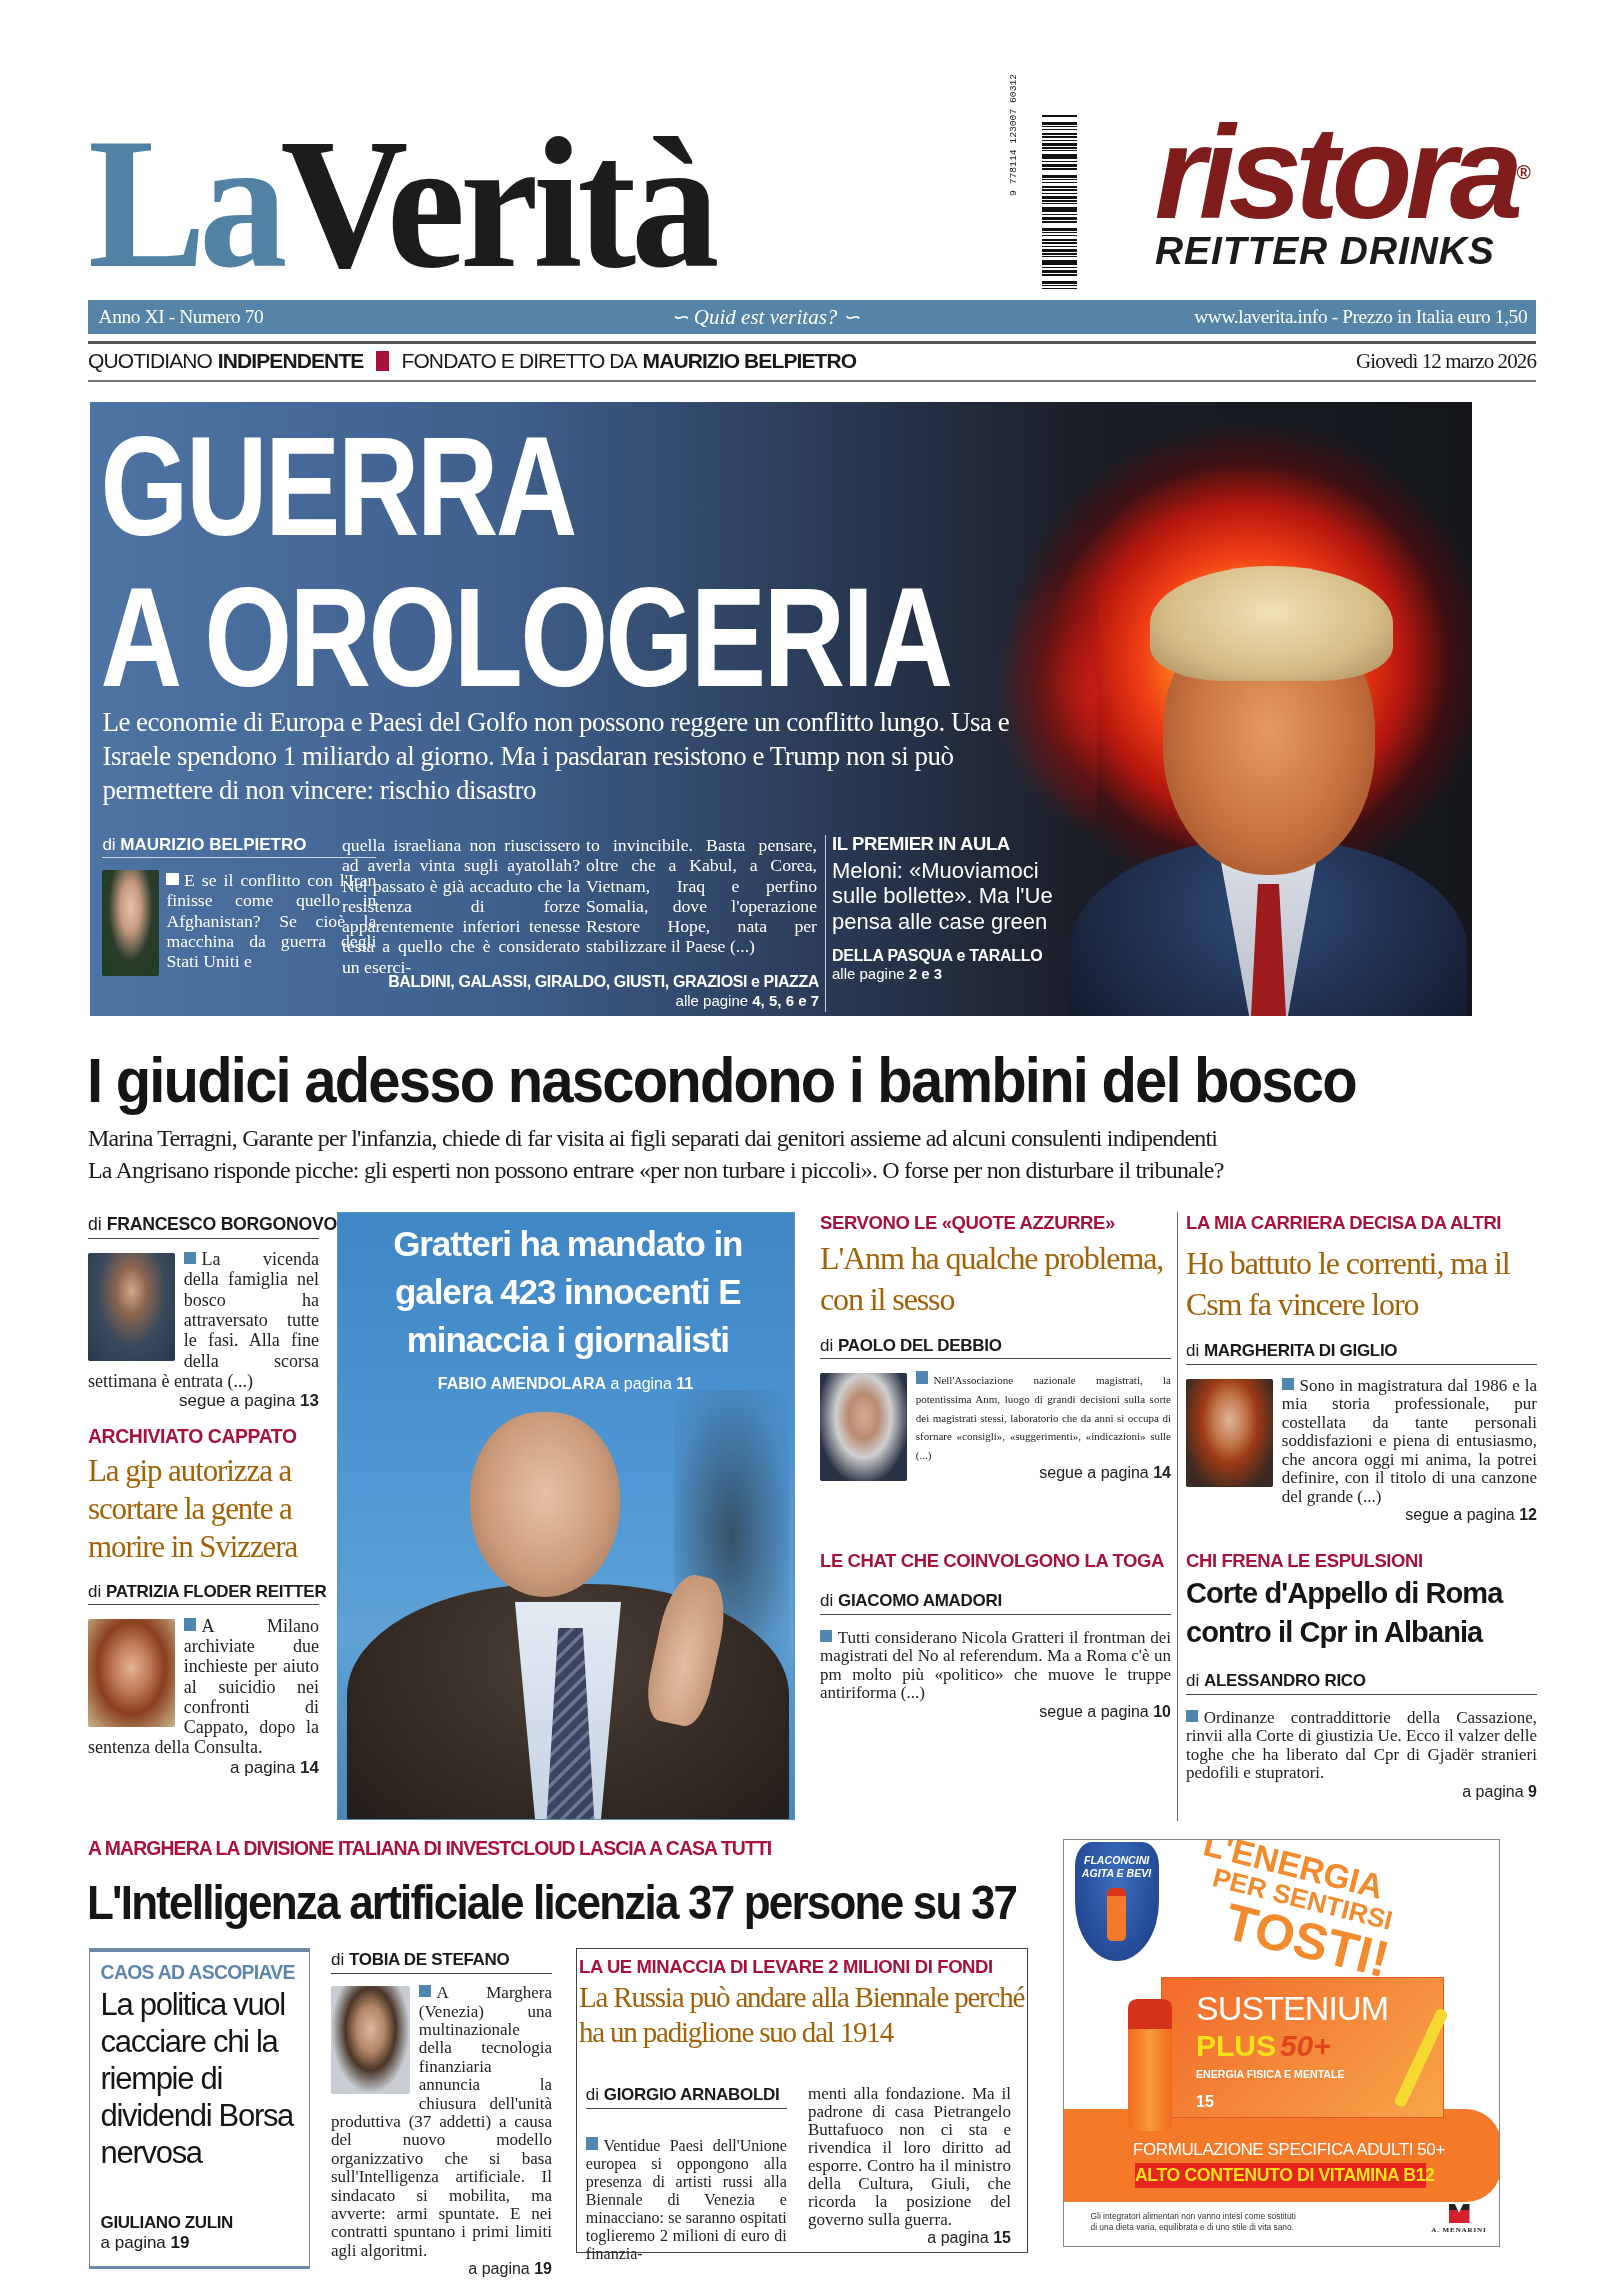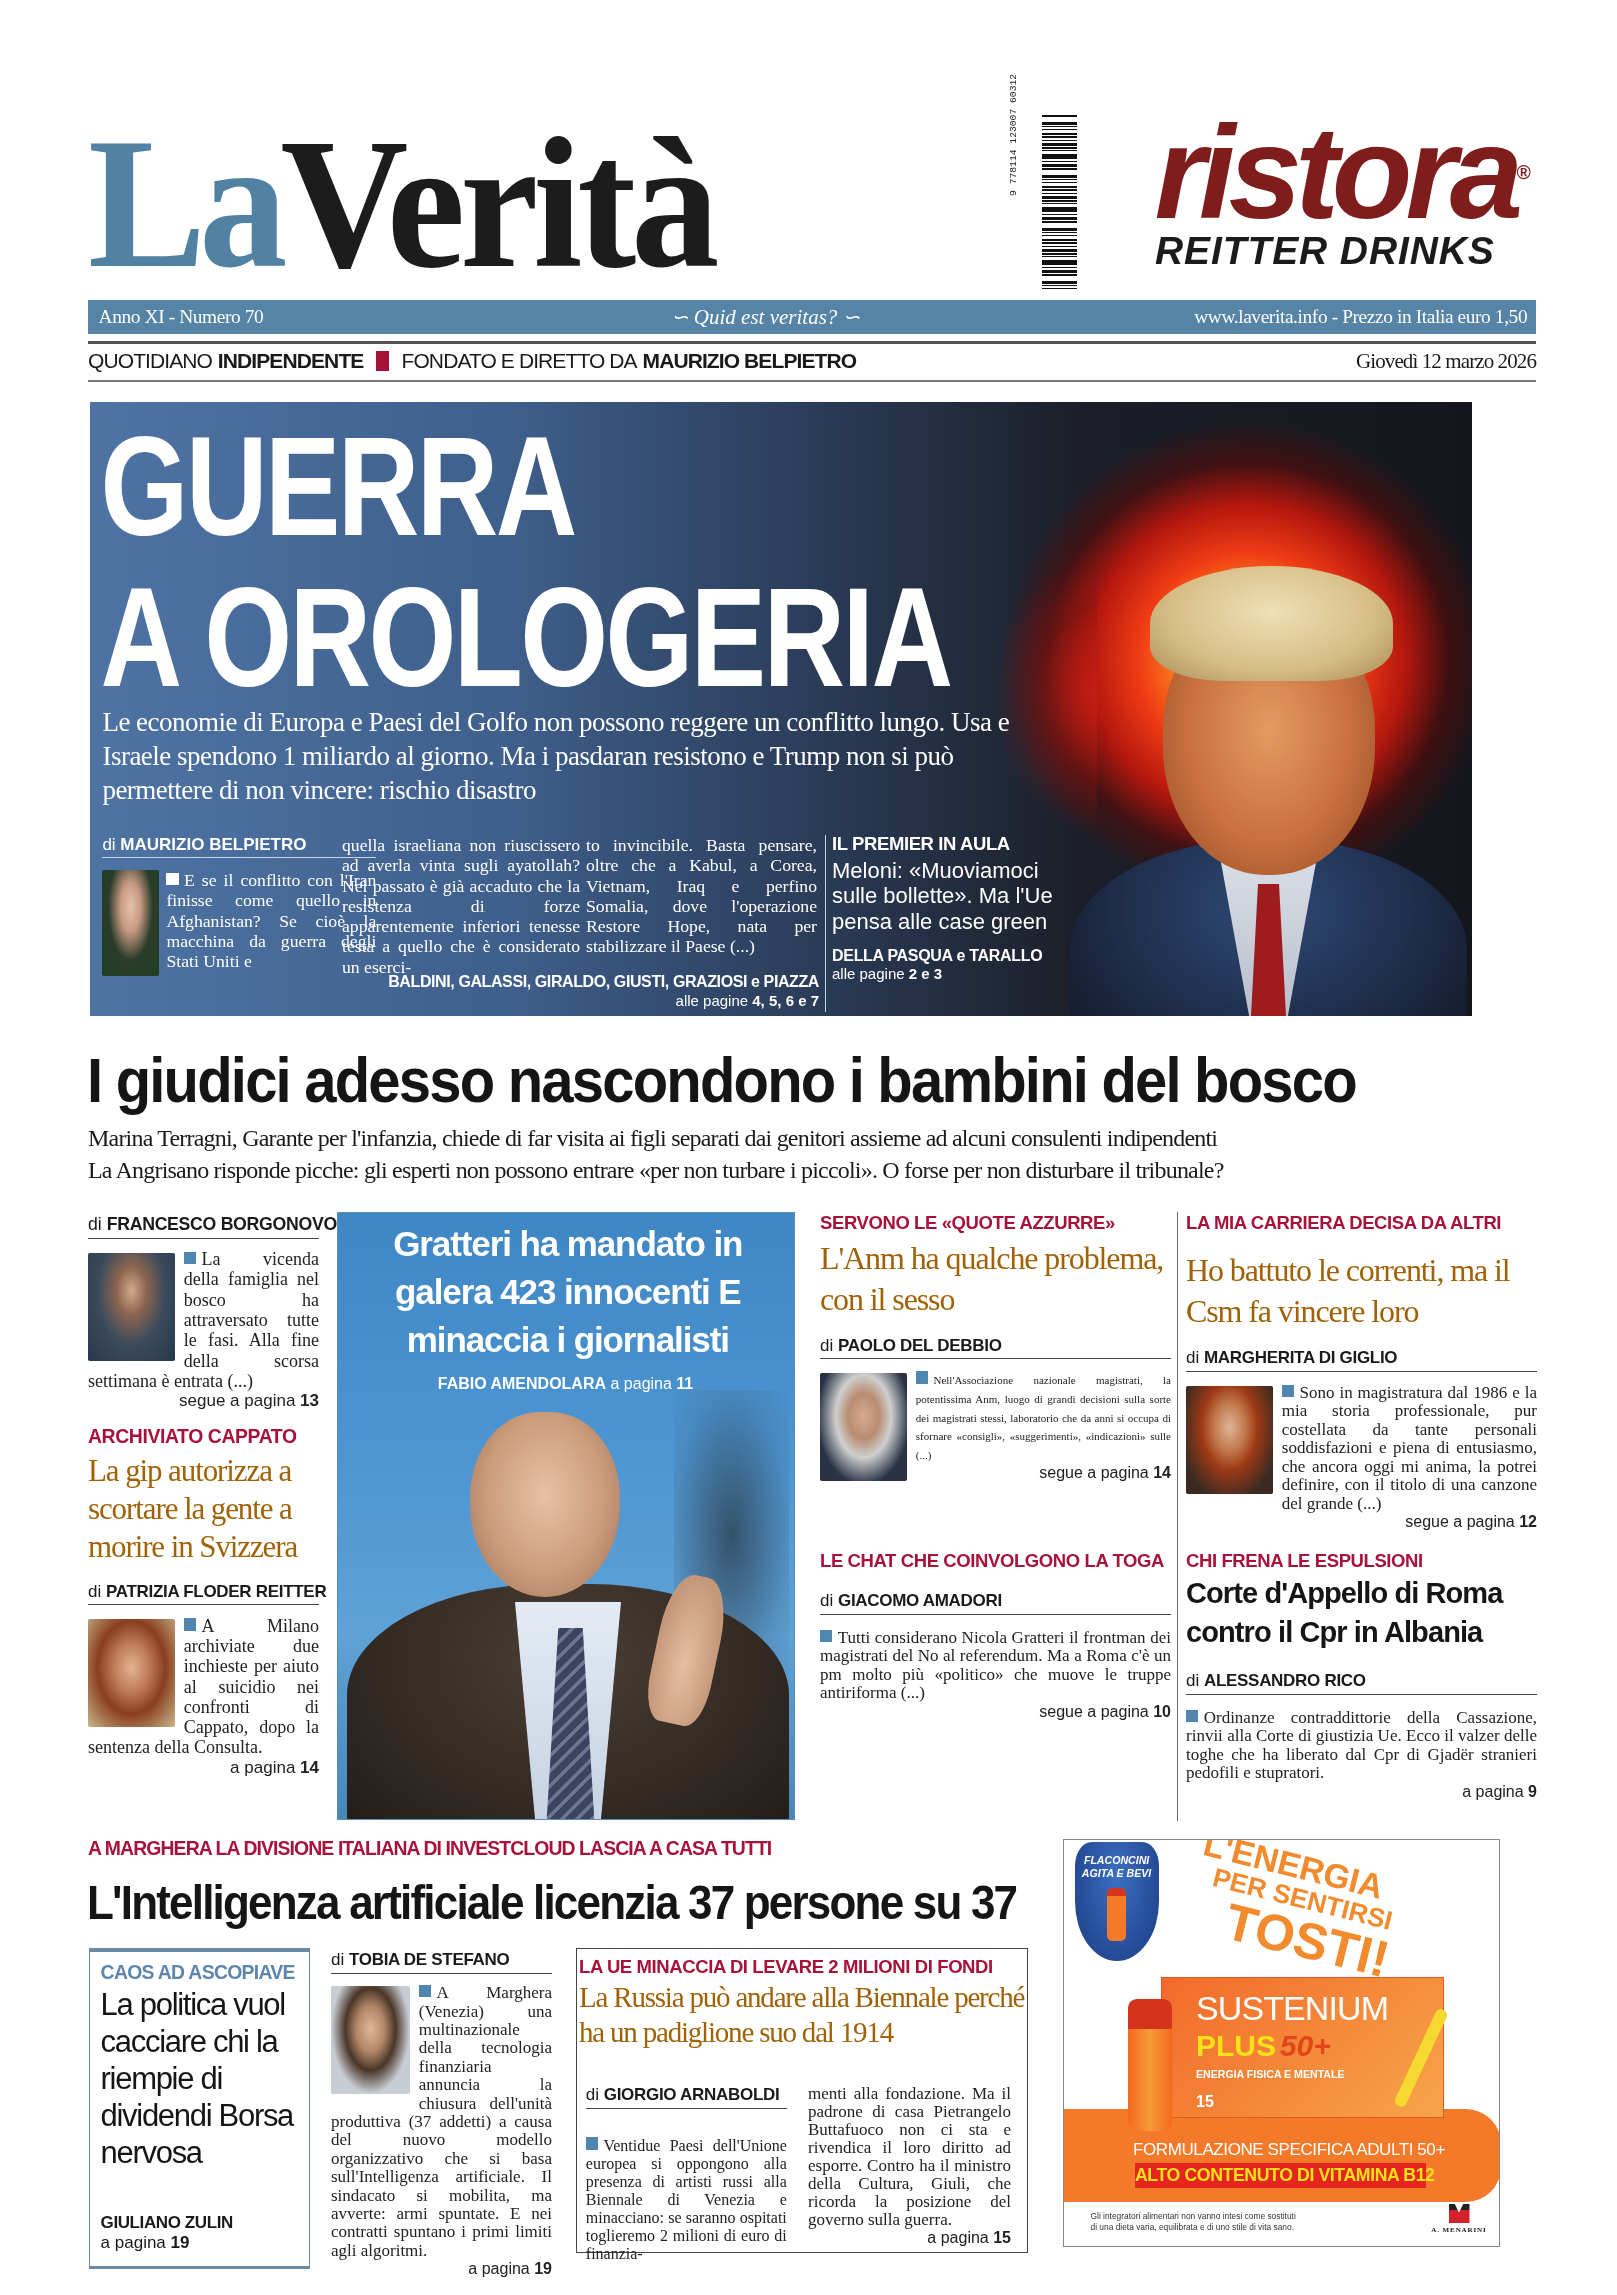--- a/index.html
+++ b/index.html
@@ -152,21 +152,21 @@
     <div class="photo" style="position:relative;float:left;width:87px;height:108px;margin:1.8px 8.8px 1.8px 0;background:radial-gradient(ellipse at 50% 40%,#d9aa8e 0%,#b98c73 25%,#cfcfcf 45%,#2a3346 75%);"></div>
     <span class="sq"></span><span>Nell'Associazione nazionale magistrati, la potentissima Anm, luogo di grandi decisioni sulla sorte dei magistrati stessi, laboratorio che da anni si occupa di sfornare «consigli», «suggerimenti», «indicazioni» sulle (...)</span>
   </div>
   <div class="cont" style="font-size:16px;"><span>segue a pagina</span> <b>14</b></div>
 </div>
 
 <div class="abs" style="left:1177px;top:1212px;width:0.9px;height:609px;background:#666;"></div>
 
 <div class="abs" style="left:1186px;top:1212px;width:351px;">
   <div class="kicker" style="font-size:18.5px;">LA MIA CARRIERA DECISA DA ALTRI</div>
-  <div class="hd-serif" style="font-size:32px;line-height:41px;letter-spacing:-1.1px;margin-top:16px;">Ho battuto le correnti, ma il Csm fa vincere loro</div>
+  <div class="hd-serif" style="font-size:32px;line-height:41px;letter-spacing:-1.1px;margin-top:9px;">Ho battuto le correnti, ma il Csm fa vincere loro</div>
   <div class="byline" style="margin-top:16px;font-size:17px;"><span>di</span> <b>MARGHERITA DI GIGLIO</b></div>
   <div class="body" style="margin-top:12.4px;font-size:17px;line-height:18.5px;">
     <div class="photo" style="position:relative;float:left;width:87px;height:108px;margin:1.8px 8.8px 1.8px 0;background:radial-gradient(ellipse at 50% 38%,#e0b498 0%,#c27a4e 25%,#9e3a16 45%,#3a2a22 80%);"></div>
     <span class="sq"></span><span>Sono in magistratura dal 1986 e la mia storia professionale, pur costellata da tante personali soddisfazioni e piena di entusiasmo, che ancora oggi mi anima, la potrei definire, con il titolo di una canzone del grande (...)</span>
   </div>
   <div class="cont" style="font-size:16px;"><span>segue a pagina</span> <b>12</b></div>
 </div>
 
 <div class="abs" style="left:820px;top:1550px;width:351px;">
   <div class="kicker" style="font-size:18.5px;">LE CHAT CHE COINVOLGONO LA TOGA</div>

